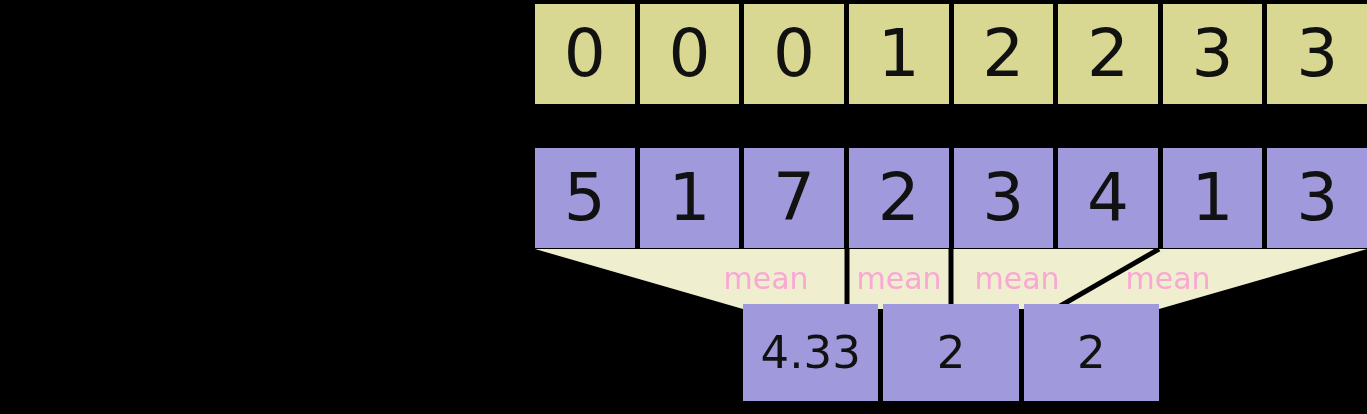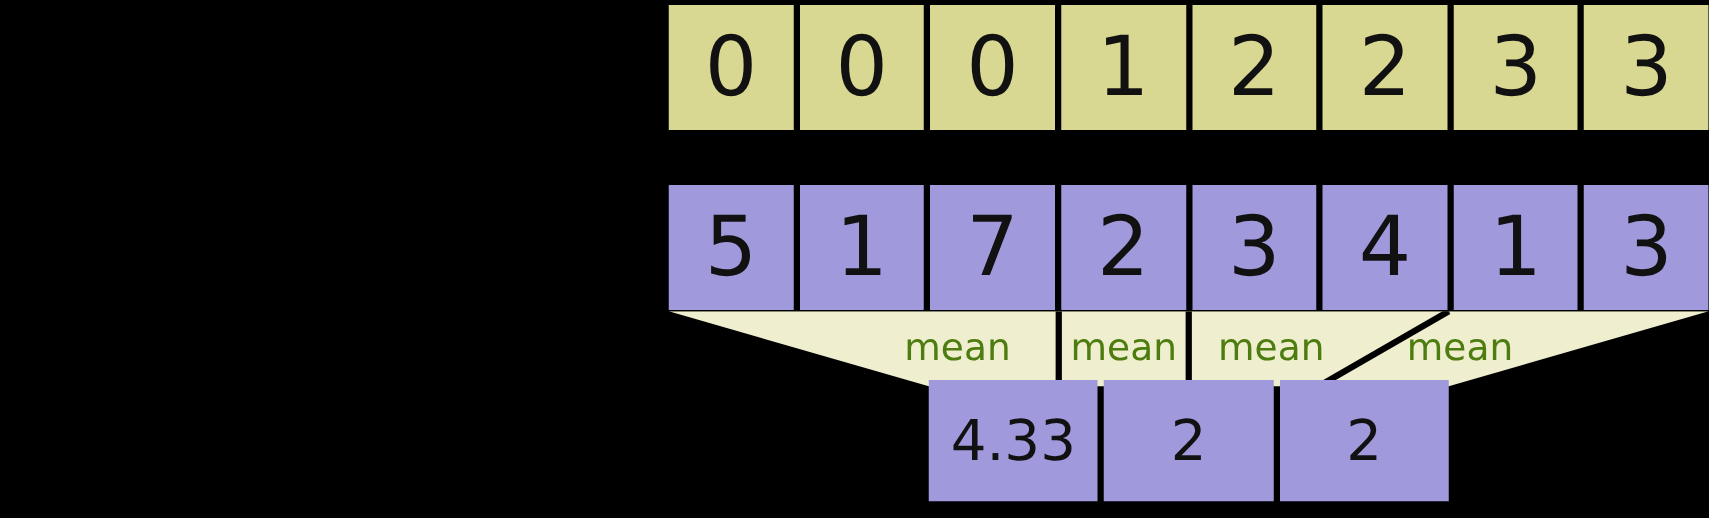--- a/index.html
+++ b/index.html
@@ -56,21 +56,21 @@
     top: 249px;
     width: 832px;
     height: 61px;
     display: block;
   }
   .mean-label {
     position: absolute;
     top: 279px;
     transform: translate(-50%, -50%);
     font-size: 30px;
-    color: #4d7c0f;
+    color: #f9a8d4;
     line-height: 1;
     white-space: nowrap;
   }
   .mean-1 { left: 766px; }
   .mean-2 { left: 899px; }
   .mean-3 { left: 1017px; }
   .mean-4 { left: 1168px; }
 </style>
 </head>
 <body>

